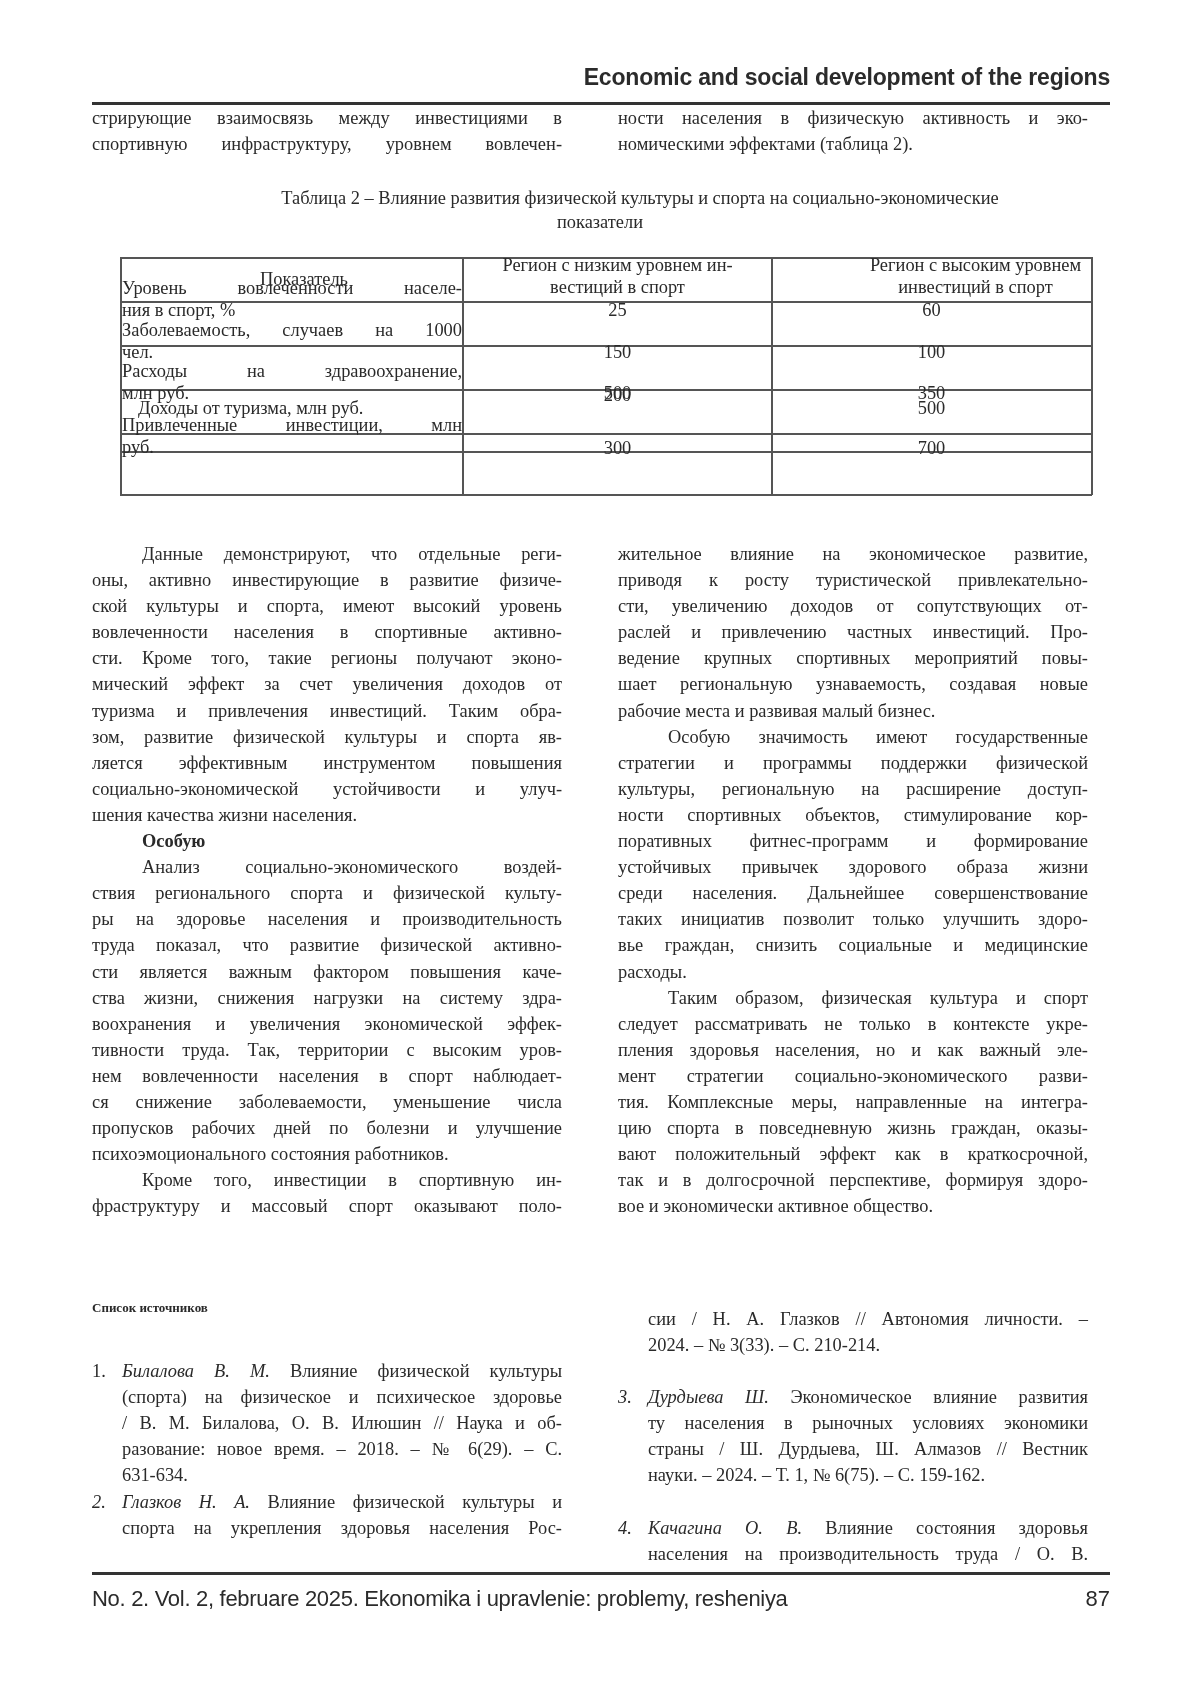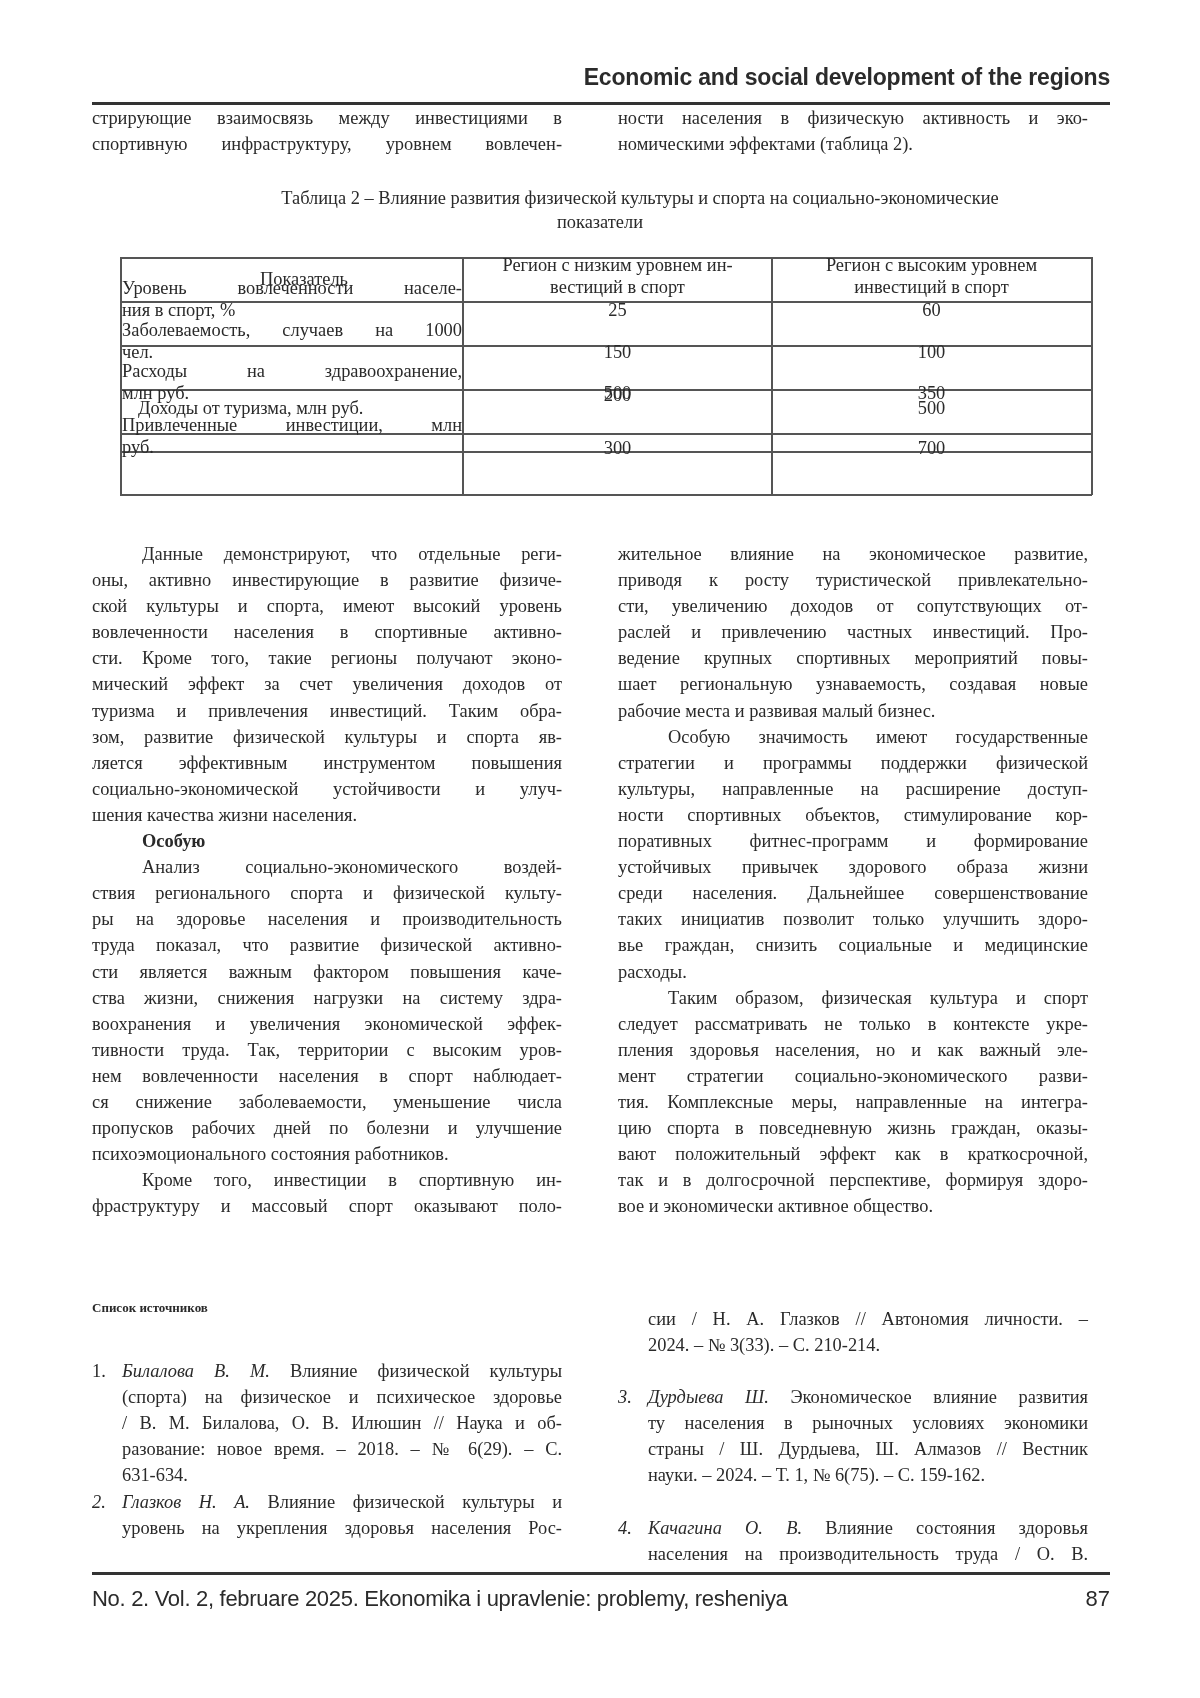--- a/index.html
+++ b/index.html
@@ -111,21 +111,21 @@
   <div class="vl" style="left:0px;"></div>
   <div class="vl" style="left:342px;"></div>
   <div class="vl" style="left:651px;"></div>
   <div class="vl" style="left:971px;"></div>
 
   <div class="cell c0" style="top:11px; text-align:center;padding-left:12px;">Показатель</div>
   <div class="cell c1" style="top:-3px;">
     <div>Регион с низким уровнем ин-</div>
     <div>вестиций в спорт</div>
   </div>
-  <div class="cell c2" style="top:-3px;">
+  <div class="cell c2" style="top:-3px;margin-left:44px;">
     <div>Регион с высоким уровнем</div>
     <div>инвестиций в спорт</div>
   </div>
 
   <div class="cell c0" style="top:20px;">
     <div class="just">Уровень вовлеченности населе-</div>
     <div>ния в спорт, %</div>
   </div>
   <div class="cell c1" style="top:42px;">25</div>
   <div class="cell c2" style="top:42px;">60</div>
@@ -199,21 +199,21 @@
       <span class="line">приводя к росту туристической привлекательно-</span>
       <span class="line">сти, увеличению доходов от сопутствующих от-</span>
       <span class="line">раслей и привлечению частных инвестиций. Про-</span>
       <span class="line">ведение крупных спортивных мероприятий повы-</span>
       <span class="line">шает региональную узнаваемость, создавая новые</span>
       <span class="line last">рабочие места и развивая малый бизнес.</span>
     </div>
   <div id="rc-p2">
       <span class="line" style="padding-left: 50px;">Особую значимость имеют государственные</span>
       <span class="line">стратегии и программы поддержки физической</span>
-      <span class="line">культуры, направленные на расширение доступ-</span>
+      <span class="line">культуры, региональную на расширение доступ-</span>
       <span class="line">ности спортивных объектов, стимулирование кор-</span>
       <span class="line">поративных фитнес-программ и формирование</span>
       <span class="line">устойчивых привычек здорового образа жизни</span>
       <span class="line">среди населения. Дальнейшее совершенствование</span>
       <span class="line">таких инициатив позволит только улучшить здоро-</span>
       <span class="line">вье граждан, снизить социальные и медицинские</span>
       <span class="line last">расходы.</span>
     </div>
   <div id="rc-p3">
       <span class="line" style="padding-left: 50px;">Таким образом, физическая культура и спорт</span>
@@ -237,21 +237,21 @@
       <span class="line">(спорта) на физическое и психическое здоровье</span>
       <span class="line">/ В. М. Билалова, О. В. Илюшин // Наука и об-</span>
       <span class="line">разование: новое время. – 2018. – № 6(29). – С.</span>
       <span class="line last">631-634.</span>
     </div>
 </div>
 <div class="ref" style="left:92px; top:1489px; width:470px;">
   <span class="num" style="font-style:italic;">2.</span>
   <div class="txt" id="ref1">
       <span class="line"><span class="author">Глазков Н. А.</span><span> Влияние физической культуры и</span></span>
-      <span class="line">уровень на укрепления здоровья населения Рос-</span>
+      <span class="line">спорта на укрепления здоровья населения Рос-</span>
     </div>
 </div>
 <div class="ref" style="left:618px; top:1384px; width:470px;">
   <span class="num" style="font-style:italic;">3.</span>
   <div class="txt" id="ref2">
       <span class="line"><span class="author">Дурдыева Ш.</span><span> Экономическое влияние развития</span></span>
       <span class="line">ту населения в рыночных условиях экономики</span>
       <span class="line">страны / Ш. Дурдыева, Ш. Алмазов // Вестник</span>
       <span class="line last">науки. – 2024. – Т. 1, № 6(75). – С. 159-162.</span>
     </div>

